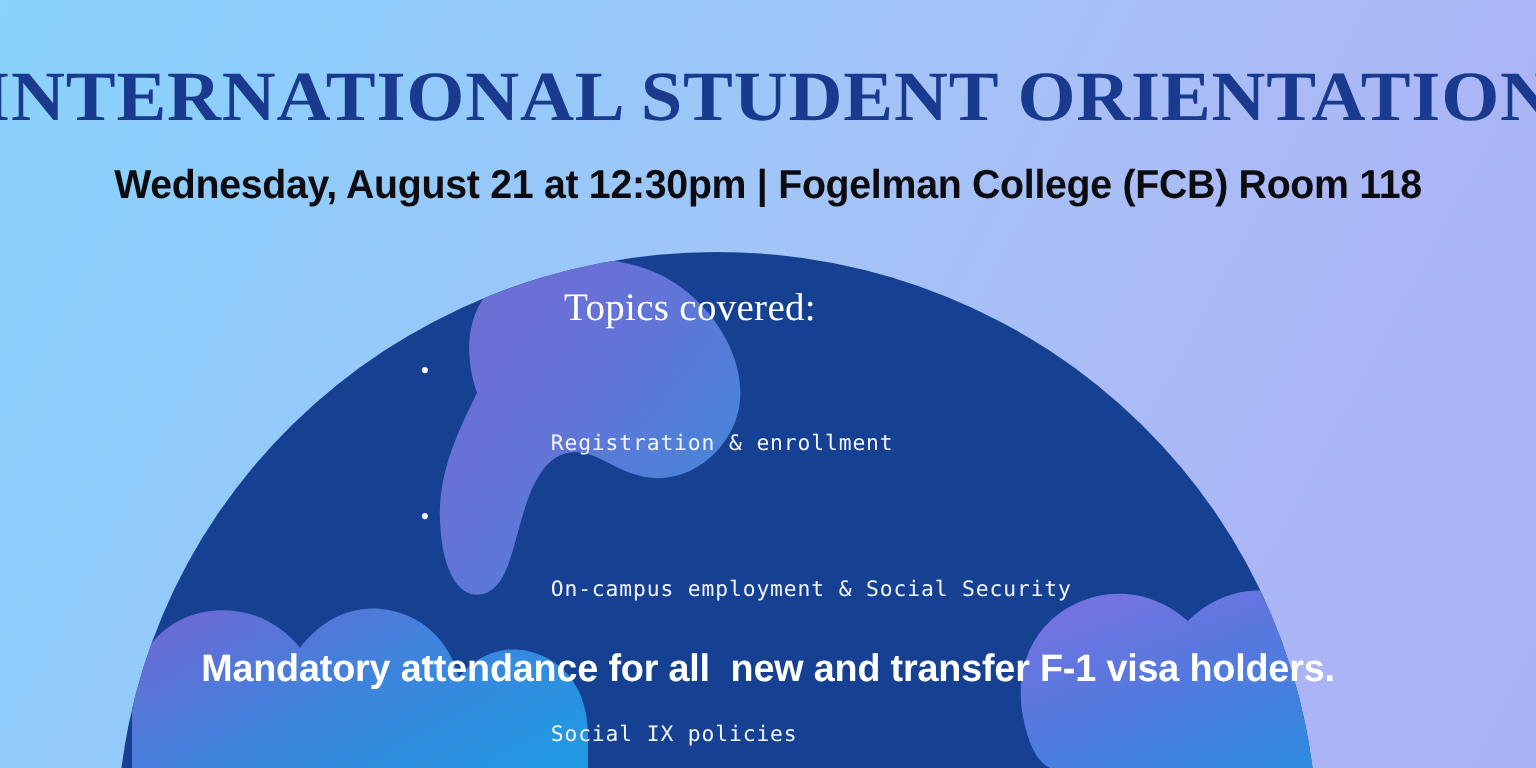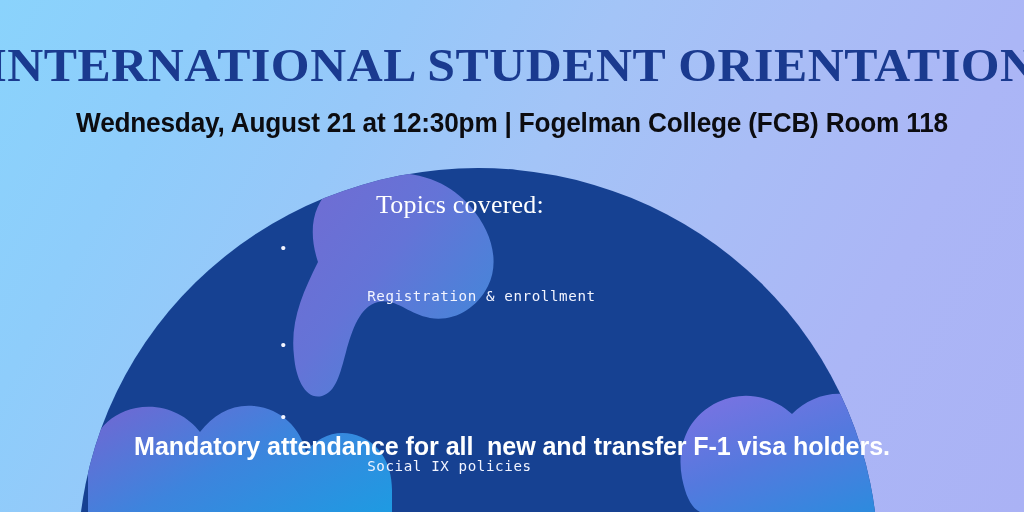--- a/index.html
+++ b/index.html
@@ -201,20 +201,21 @@
 
     <div class="topics-heading">Topics covered:</div>
 
     <ul class="bullet-list">
       <li class="bullet-item">
         <span class="dot">•</span>
         <span>Registration &amp; enrollment</span>
       </li>
       <li class="bullet-item">
         <span class="dot">•</span>
+        <span>On-campus employment &amp; Social Security</span>
       </li>
       <li class="bullet-item">
         <span class="dot">•</span>
         <span>Social IX policies</span>
       </li>
 
     </ul>
 
     <div class="mandatory">Mandatory attendance for all  new and transfer F-1 visa holders.</div>
 

